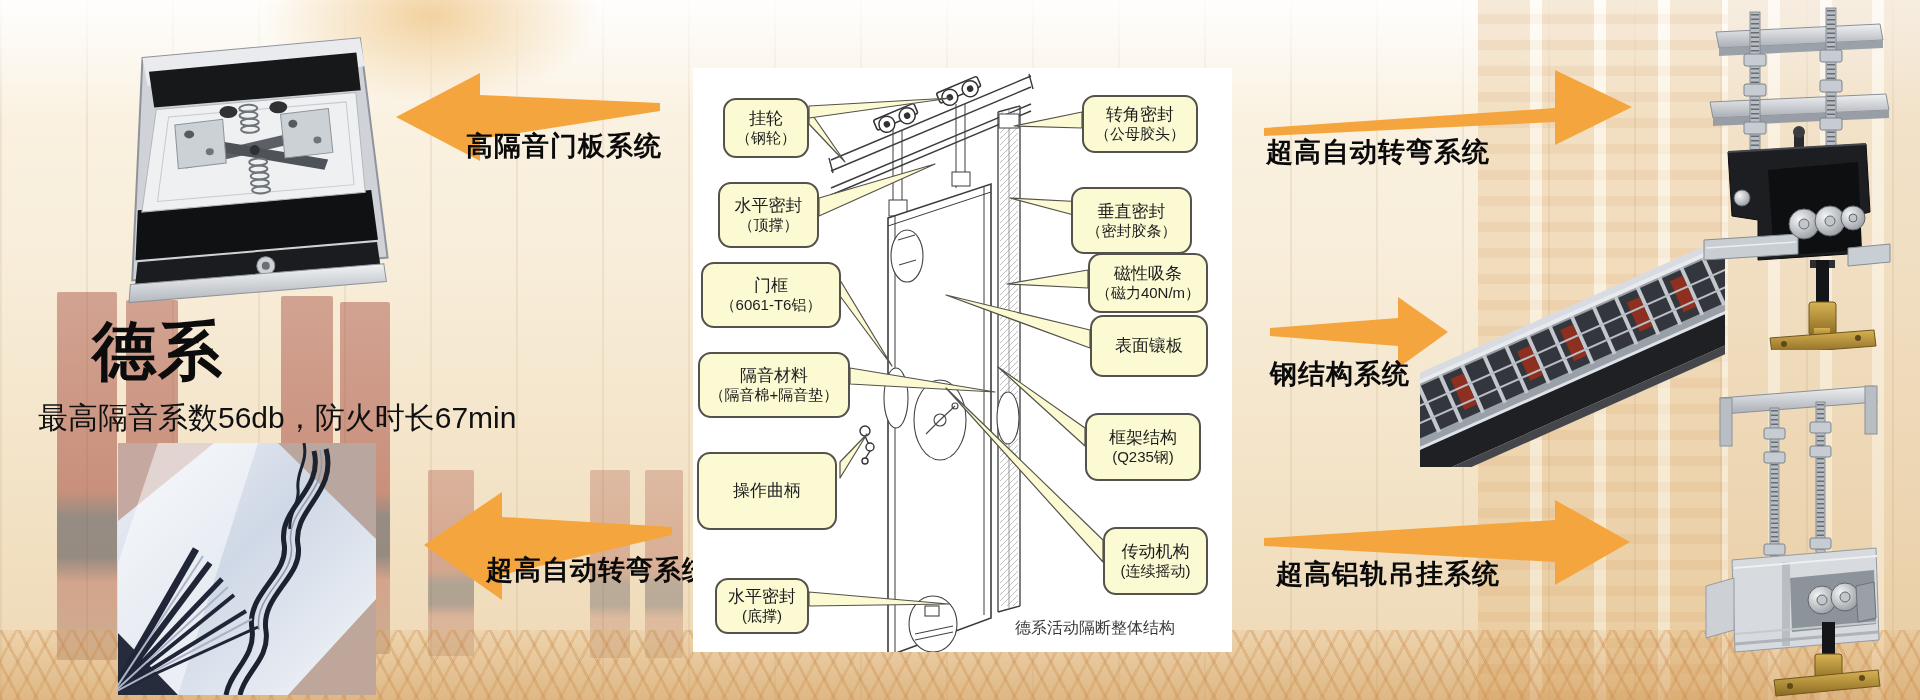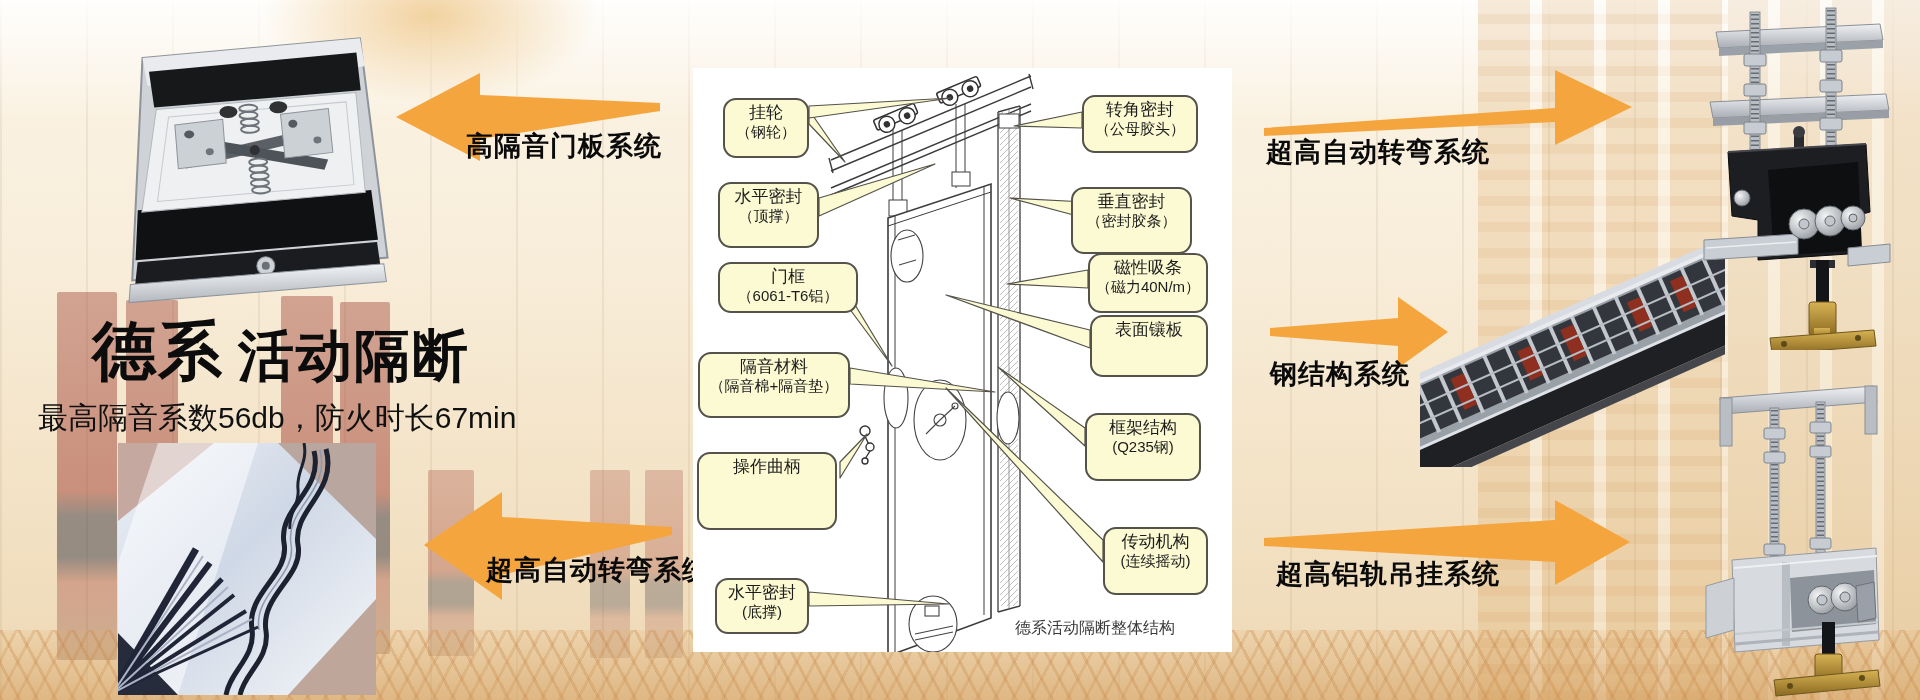--- a/index.html
+++ b/index.html
@@ -15,30 +15,30 @@
     background:linear-gradient(180deg,rgba(228,182,122,.2),rgba(210,156,92,.55)),
     repeating-linear-gradient(62deg,rgba(186,108,42,.28) 0 3px,transparent 3px 16px),
     repeating-linear-gradient(-62deg,rgba(186,108,42,.22) 0 3px,transparent 3px 16px)}
   .redpanel{border-radius:2px;background:linear-gradient(180deg,rgba(150,44,34,.38) 0%,rgba(150,44,34,.45) 54%,rgba(60,56,66,.5) 61%,rgba(60,56,66,.5) 72%,rgba(150,44,34,.32) 79%,rgba(122,72,50,.3) 100%)}
   .orangepanels{left:1478px;top:0;width:250px;height:700px;opacity:.55;
     background:repeating-linear-gradient(90deg,rgba(212,150,70,.35) 0 52px,rgba(255,248,238,.55) 52px 64px),
     repeating-linear-gradient(0deg,rgba(196,120,50,.22) 0 10px,transparent 10px 26px)}
   .farright{left:1728px;top:0;width:192px;height:700px;opacity:.6;
     background:repeating-linear-gradient(90deg,rgba(205,150,80,.28) 0 40px,rgba(250,240,225,.45) 40px 52px)}
   
-  .titlewrap{left:92px;top:308px;display:flex;align-items:flex-end;gap:14px;color:#0c0c0c}
+  .titlewrap{left:92px;top:308px;display:flex;align-items:flex-start;gap:21px;color:#0c0c0c}
   .brand{font-size:64px;font-weight:900;letter-spacing:2px}
   .rest{font-size:56px;font-weight:700;letter-spacing:2px}
   .subtitle{left:38px;top:398px;font-size:30px;font-weight:500;color:#101010;white-space:nowrap}
   
   .syslabel{font-weight:900;font-size:27px;color:#0a0a0a;white-space:nowrap;letter-spacing:1px}
   
   .panel{left:693px;top:68px;width:539px;height:584px;background:#ffffff}
   .callout{position:absolute;background:#FBFAD3;border:2px solid #54524A;border-radius:13px;
-    display:flex;flex-direction:column;justify-content:flex-start;align-items:center;
+    display:flex;flex-direction:column;justify-content:center;align-items:center;
     text-align:center;color:#1c1c1c;line-height:1.25;padding:2px 4px}
   .cl1{font-size:17px}
   .cl2{font-size:15px}
   .caption{position:absolute;left:322px;top:550px;font-size:16px;color:#3a3a3a;white-space:nowrap}
   
   .photo{overflow:hidden}
   svg{display:block}
 </style>
 </head>
 <body>
@@ -68,21 +68,20 @@
   </svg>
 
   <div class="abs syslabel" style="left:466px;top:128px">高隔音门板系统</div>
   <div class="abs syslabel" style="left:486px;top:552px">超高自动转弯系统</div>
   <div class="abs syslabel" style="left:1266px;top:134px">超高自动转弯系统</div>
   <div class="abs syslabel" style="left:1270px;top:356px">钢结构系统</div>
   <div class="abs syslabel" style="left:1276px;top:556px">超高铝轨吊挂系统</div>
 
   <div class="abs titlewrap">
     <span class="brand">德系</span>
-    <span class="rest">活动隔断</span>
   </div>
   <div class="abs subtitle">最高隔音系数56db，防火时长67min</div>
 
   <div class="abs photo" style="left:112px;top:10px;width:292px;height:295px">
     <svg width="292" height="295" viewBox="0 0 292 295">
       <defs>
         <linearGradient id="silv" x1="0" y1="0" x2="0" y2="1">
           <stop offset="0" stop-color="#f0f2f4"></stop>
             <stop offset="1" stop-color="#b4b9bf"></stop>
         </linearGradient>
@@ -262,21 +261,21 @@
     </svg>
 
     <div class="callout" style="left:30px;top:30px;width:86px;height:60px">
       <span class="cl1">挂轮</span>
       <span class="cl2">（钢轮）</span>
     </div>
     <div class="callout" style="left:25px;top:114px;width:101px;height:66px">
       <span class="cl1">水平密封</span>
       <span class="cl2">（顶撑）</span>
     </div>
-    <div class="callout" style="left:25px;top:194px;width:140px;height:51px">
+    <div class="callout" style="left:8px;top:194px;width:140px;height:66px">
       <span class="cl1">门框</span>
       <span class="cl2">（6061-T6铝）</span>
     </div>
     <div class="callout" style="left:5px;top:284px;width:152px;height:66px">
       <span class="cl1">隔音材料</span>
       <span class="cl2">（隔音棉+隔音垫）</span>
     </div>
     <div class="callout" style="left:4px;top:384px;width:140px;height:78px">
       <span class="cl1">操作曲柄</span>
       <span class="cl2"></span>

